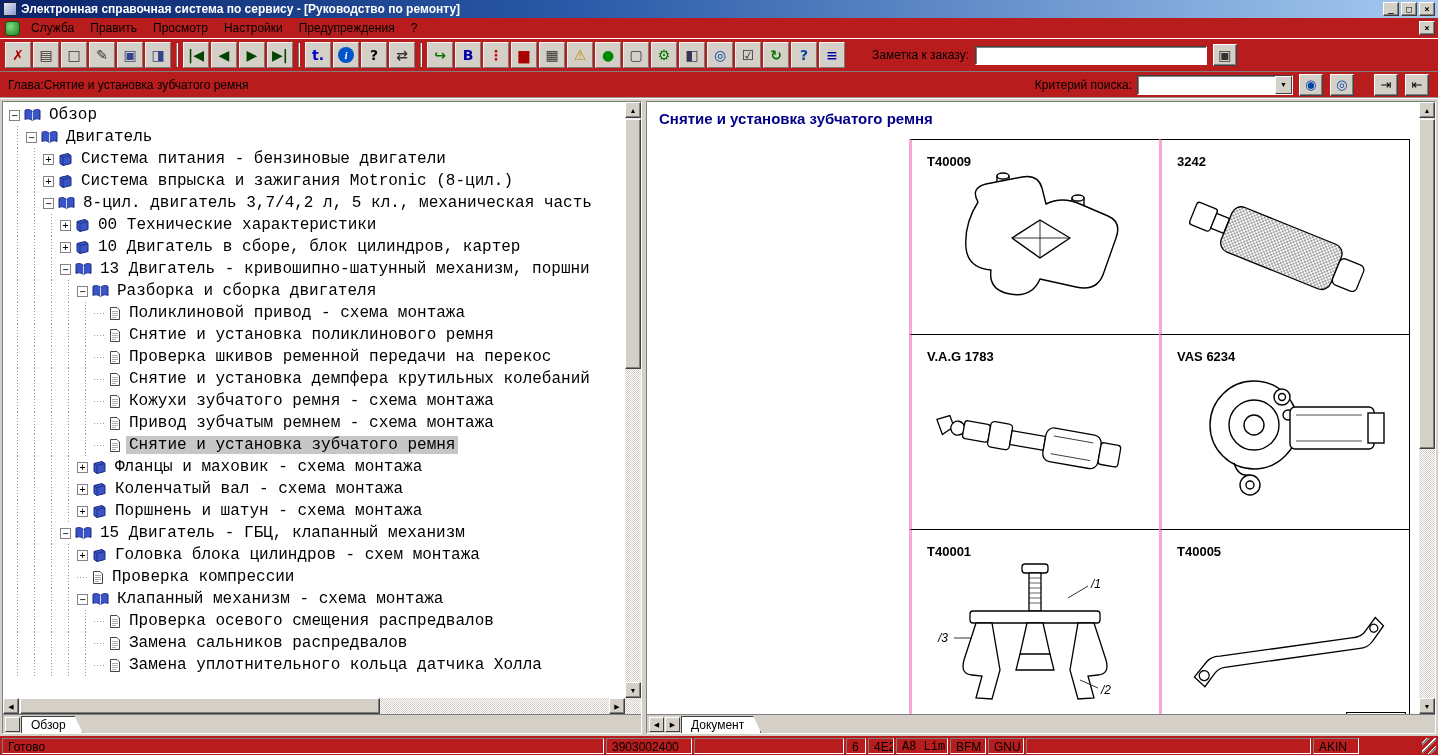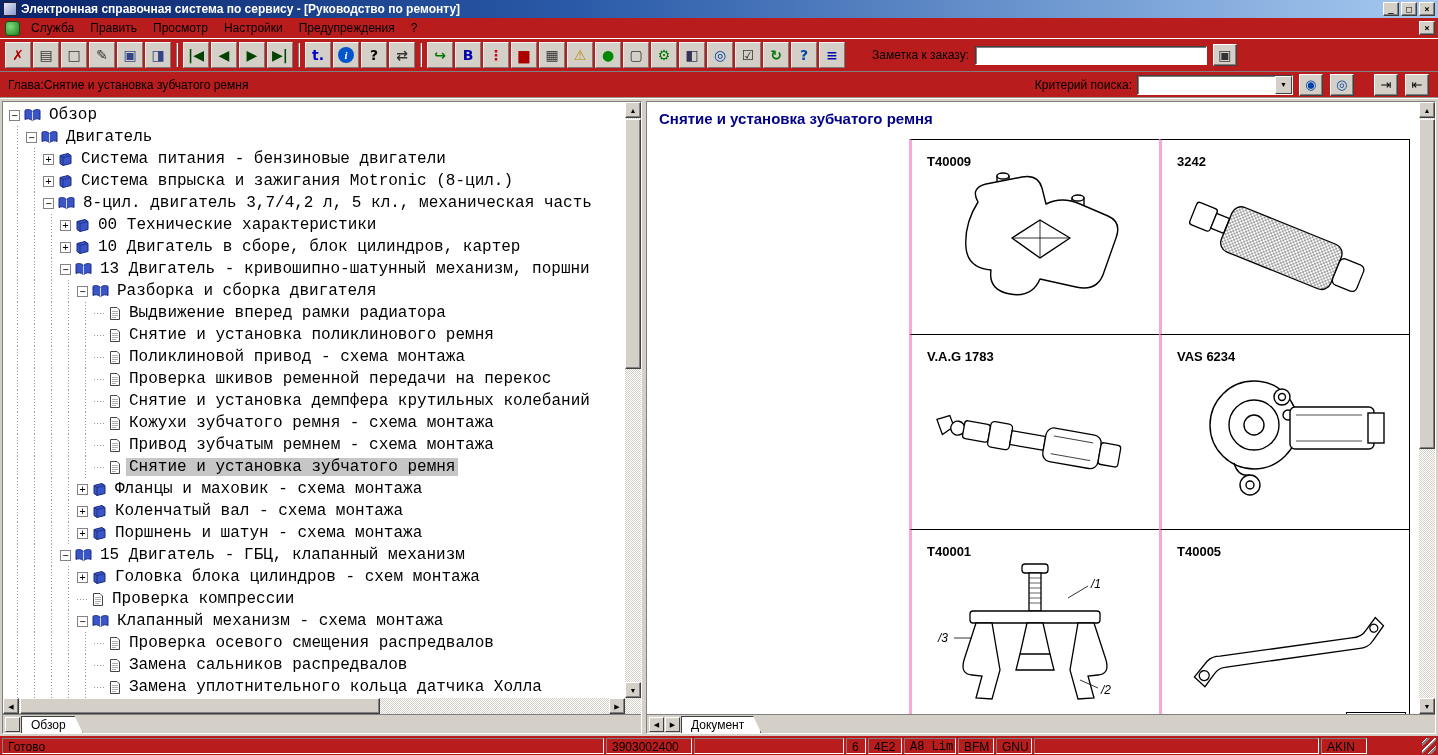--- a/index.html
+++ b/index.html
@@ -376,51 +376,36 @@
             <span class="guide"></span>
             <span class="guide"></span>
             <span class="guide"></span>
             <span class="stub"></span>
             <span class="ticon">
               <svg width="12" height="15" viewBox="0 0 12 15">
                 <path d="M1.5 1.5 L8 1.5 L10.5 4 L10.5 13.5 L1.5 13.5 Z" fill="#fff" stroke="#444"></path>
                 <path d="M3 5.5 H9 M3 7.5 H9 M3 9.5 H9 M3 11.5 H7" stroke="#999" stroke-width="0.8"></path>
               </svg>
             </span>
-            <span class="tlabel">Выдвижение вперед рамки радиатора</span>
+            <span class="tlabel">Поликлиновой привод - схема монтажа</span>
           </div>
           <div class="tree-row">
             <span class="guide"></span>
             <span class="guide"></span>
             <span class="guide"></span>
             <span class="guide"></span>
             <span class="guide"></span>
             <span class="stub"></span>
             <span class="ticon">
               <svg width="12" height="15" viewBox="0 0 12 15">
                 <path d="M1.5 1.5 L8 1.5 L10.5 4 L10.5 13.5 L1.5 13.5 Z" fill="#fff" stroke="#444"></path>
                 <path d="M3 5.5 H9 M3 7.5 H9 M3 9.5 H9 M3 11.5 H7" stroke="#999" stroke-width="0.8"></path>
               </svg>
             </span>
             <span class="tlabel">Снятие и установка поликлинового ремня</span>
-          </div>
-          <div class="tree-row">
-            <span class="guide"></span>
-            <span class="guide"></span>
-            <span class="guide"></span>
-            <span class="guide"></span>
-            <span class="guide"></span>
-            <span class="stub"></span>
-            <span class="ticon">
-              <svg width="12" height="15" viewBox="0 0 12 15">
-                <path d="M1.5 1.5 L8 1.5 L10.5 4 L10.5 13.5 L1.5 13.5 Z" fill="#fff" stroke="#444"></path>
-                <path d="M3 5.5 H9 M3 7.5 H9 M3 9.5 H9 M3 11.5 H7" stroke="#999" stroke-width="0.8"></path>
-              </svg>
-            </span>
-            <span class="tlabel">Поликлиновой привод - схема монтажа</span>
           </div>
           <div class="tree-row">
             <span class="guide"></span>
             <span class="guide"></span>
             <span class="guide"></span>
             <span class="guide"></span>
             <span class="guide"></span>
             <span class="stub"></span>
             <span class="ticon">
               <svg width="12" height="15" viewBox="0 0 12 15">
@@ -780,21 +765,21 @@
         <span class="tab">Документ</span>
       </div>
     </div>
   </div>
 
   <div id="statusbar">
       <div class="sb-field" style="width: 602px;">Готово</div>
       <div class="sb-field" style="width: 86px;">3903002400</div>
       <div class="sb-field" style="width: 150px;"></div>
       <div class="sb-field" style="width: 20px;">6</div>
-      <div class="sb-field" style="width: 34px;">4E2</div>
+      <div class="sb-field" style="width: 26px;">4E2</div>
       <div class="sb-field" style="width: 52px; font-family: Liberation Mono, monospace;">A8 Lim.</div>
       <div class="sb-field" style="width: 36px;">BFM</div>
       <div class="sb-field" style="width: 36px;">GNU</div>
       <div class="sb-field" style="width: 285px;"></div>
       <div class="sb-field" style="width: 46px;">AKIN</div>
       <div class="sb-grip"></div>
     </div>
 
 </div>
 

